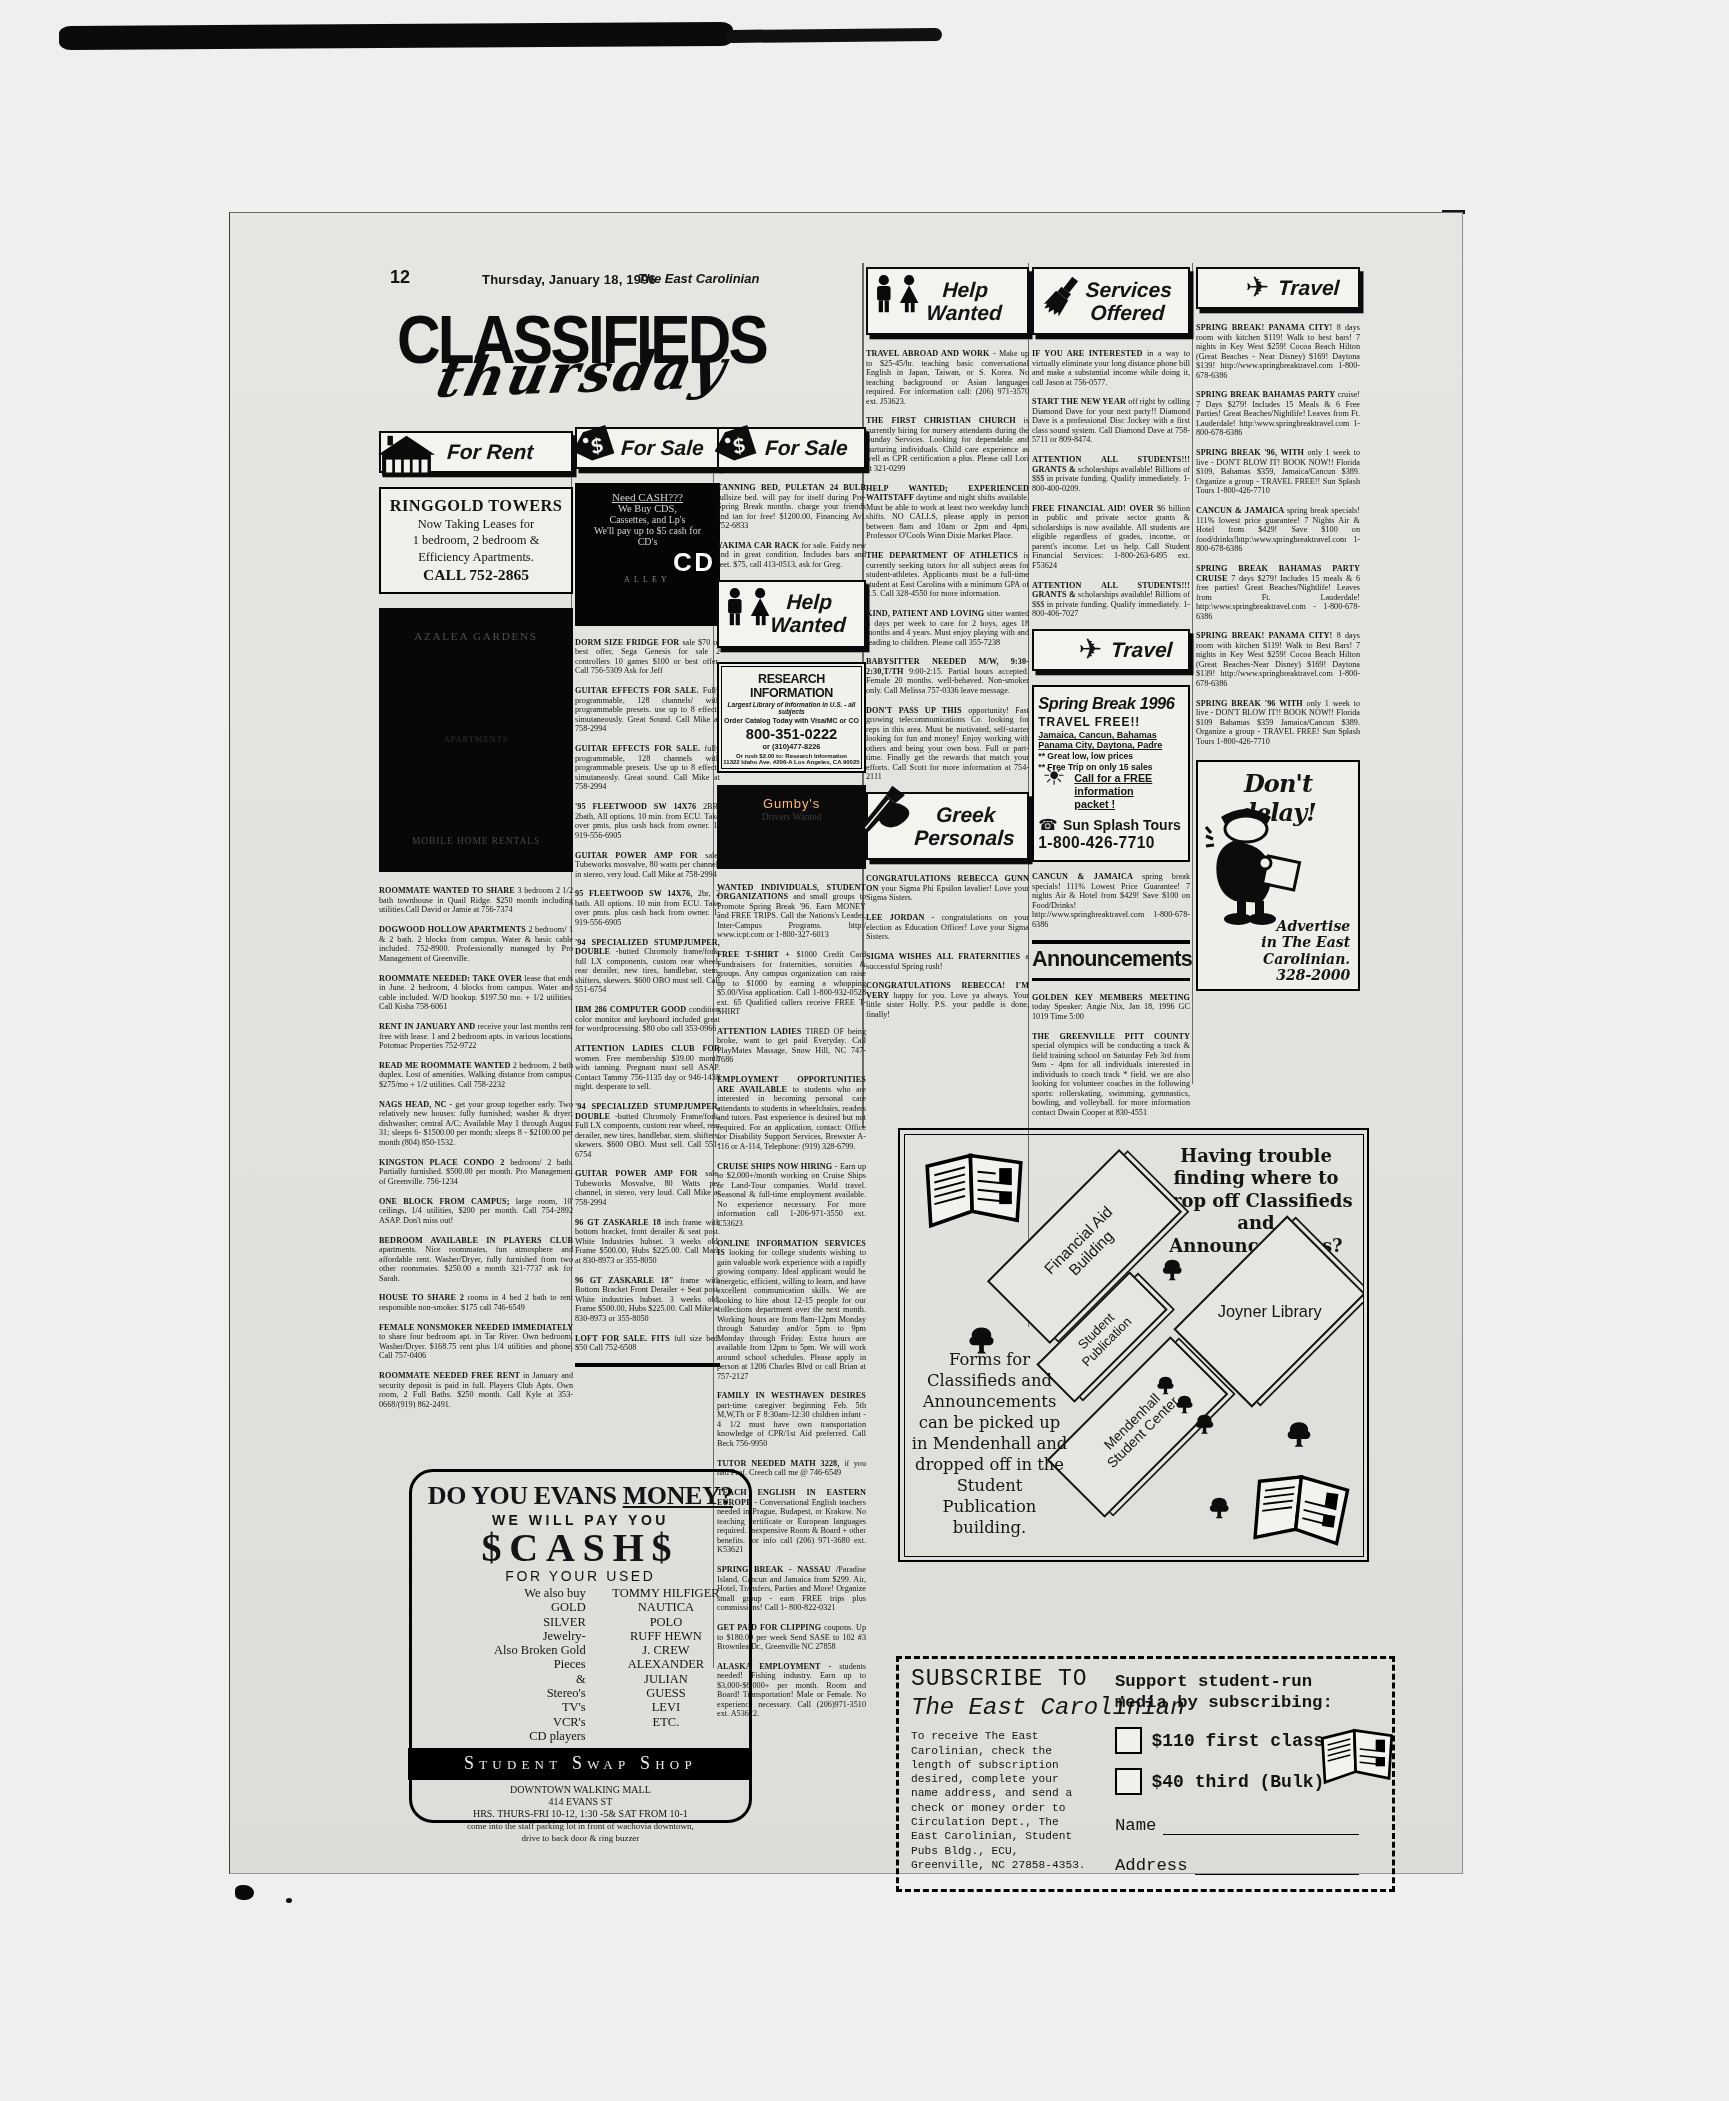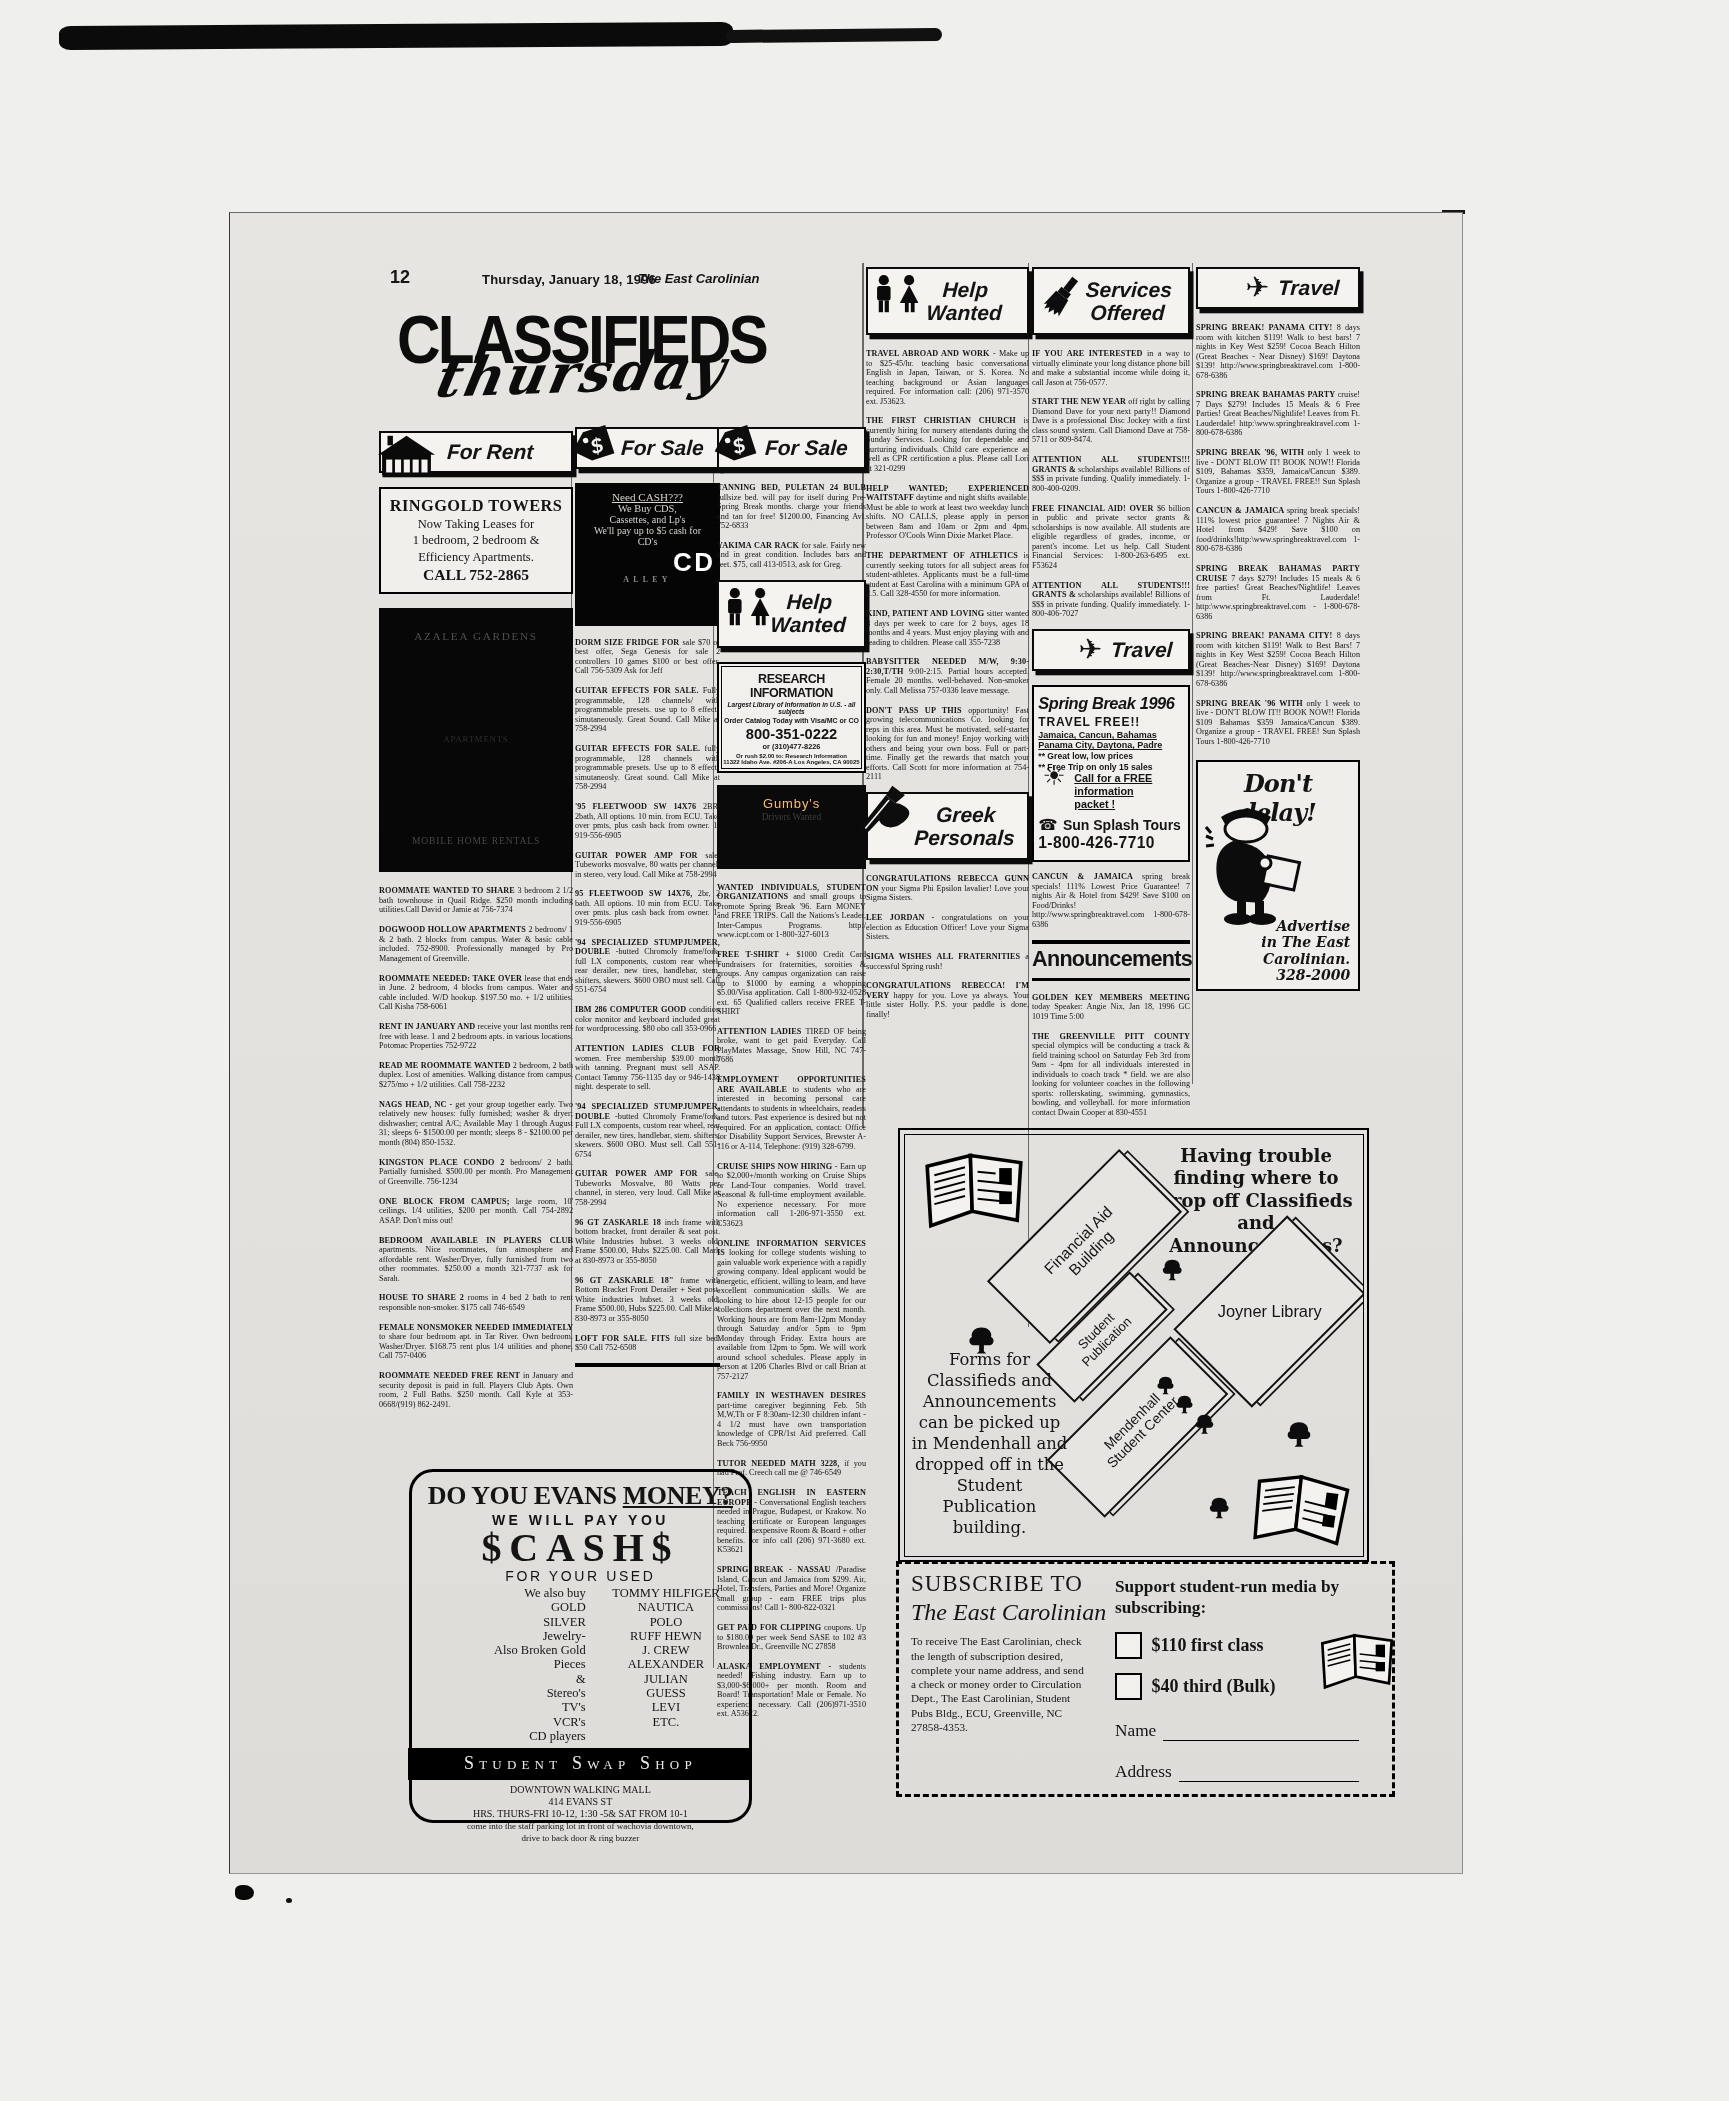--- a/index.html
+++ b/index.html
@@ -48,21 +48,21 @@
   .rg3{font-size:15.6px;font-weight:bold;margin-top:0.9px;}
   .blackbox{background:#070707;text-align:center;margin-bottom:14px;}
   .azalea{height:216px;display:flex;flex-direction:column;justify-content:space-between;padding:22.5px 5.2px 26px;}
   .az1{color:#4e4e4e;font-size:11.2px;letter-spacing:1.7px;}
   .az2{color:#2e2e2e;font-size:8.6px;letter-spacing:0.9px;}
   .az3{color:#474747;font-size:9.5px;letter-spacing:0.9px;}
   .cdbox{height:130px;background:#050505;color:#d8d4cf;padding:7.8px 4.3px 5.2px;margin-bottom:12px;text-align:center;}
   .cd1{font-size:11.2px;text-decoration:underline;}
   .cd2{font-size:10.4px;}.cd3{font-size:10px;}.cd4{font-size:10px;}
   .cdlogo{font-size:26px;color:#fcfcfc;font-weight:bold;letter-spacing:2.6px;line-height:26px;margin-top:2.6px;font-family:"Liberation Sans",sans-serif;text-align:right;}
-  .cdsub{color:#8a8a8a;font-size:7.8px;letter-spacing:4.3px;font-weight:bold;}
+  .cdsub{color:#8a8a8a;font-size:7.8px;letter-spacing:4.3px;}
   .research{border:2.6px solid #000;outline:1.3px solid #000;outline-offset:-5.2px;padding:7.8px 3.5px 6px;text-align:center;
             font-family:"Liberation Sans",sans-serif;font-weight:bold;margin-bottom:12px;background:#f2f0ed;}
   .r1{font-size:12.5px;letter-spacing:-0.4px;}
   .r2{font-size:6.5px;font-style:italic;margin-top:1.7px;}
   .r3{font-size:7px;margin-top:1.7px;}
   .r4{font-size:14.7px;margin-top:1.7px;}
   .r5{font-size:7.4px;}
   .r6{font-size:6px;margin-top:2.6px;}
   .r7{font-size:6px;}
   .gumbys{height:73px;background:#0a0a0a;text-align:center;padding-top:10.4px;margin-bottom:14px;}
@@ -108,21 +108,21 @@
   .maptitle{position:absolute;right:7px;top:10.4px;width:199px;text-align:center;font:bold 18px/22.5px "DejaVu Serif",serif;}
   .mapnote{position:absolute;left:7px;top:214px;width:156px;text-align:center;font:16.4px/21px "DejaVu Serif",serif;}
   .bldg{position:absolute;border:2.2px solid #111;background:#e7e5e2;transform:rotate(-45deg);
         display:flex;align-items:center;justify-content:center;
         box-shadow:6px 6px 0 -2.6px #e7e5e2,6px 6px 0 -0.9px #111;}
   .blabel{white-space:pre-line;text-align:center;font:14px/14.7px "Liberation Sans",sans-serif;}
   .blabel.h{transform:rotate(45deg);font-size:16.4px;}
   .tree{position:absolute;}
   .npicon{position:absolute;}
   
-  .subscribe{position:absolute;left:666px;top:1348px;width:469px;height:216px;border:3.5px dashed #000;padding:7px 12px;}
+  .subscribe{position:absolute;left:666px;top:1443px;width:469px;height:216px;border:3.5px dashed #000;padding:7px 12px;font-family:Liberation Mono, monospace;}
   .sub1{font-size:23px;letter-spacing:0.9px;}
   .sub2{font-size:24px;font-style:italic;margin-top:1.7px;}
   .subbody{width:180px;font-size:11.2px;line-height:14.3px;margin-top:8.6px;text-align:left;}
   .subright{position:absolute;left:216px;top:12px;width:244px;}
   .support{font-size:17.3px;font-weight:bold;line-height:21px;}
   .opt{display:flex;align-items:center;margin-top:14px;}
   .cb{width:23px;height:23px;border:2.2px solid #000;margin-right:9.5px;background:#f2f0ed;}
   .optlbl{font-size:18px;font-weight:bold;}
   .field{display:flex;align-items:flex-end;margin-top:21px;font-size:17.3px;}
   .fline{flex:1;border-bottom:1.7px solid #000;margin-left:7px;height:17.3px;}

